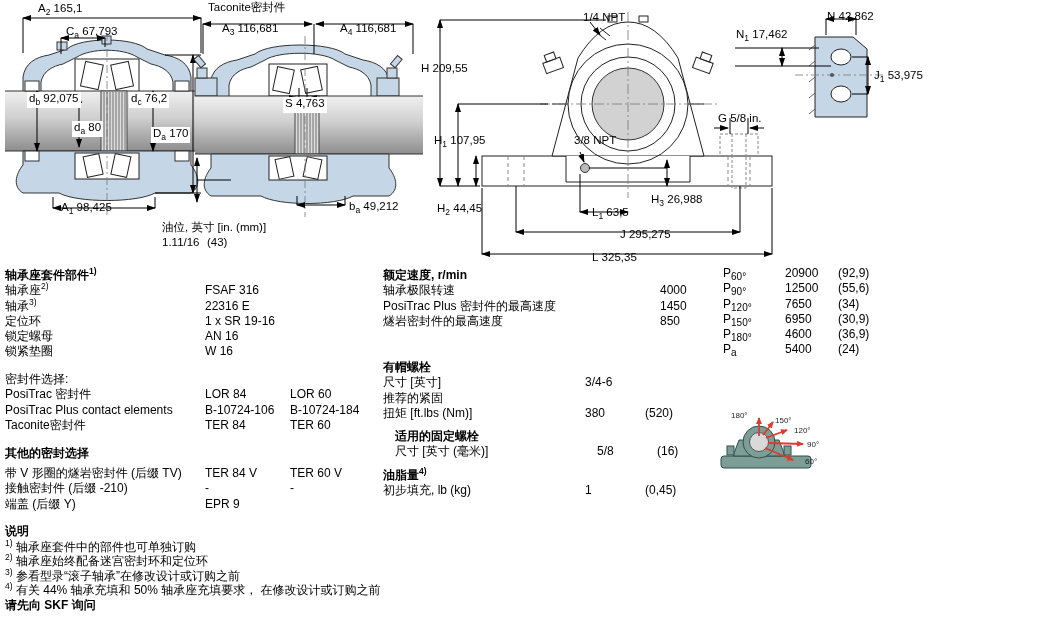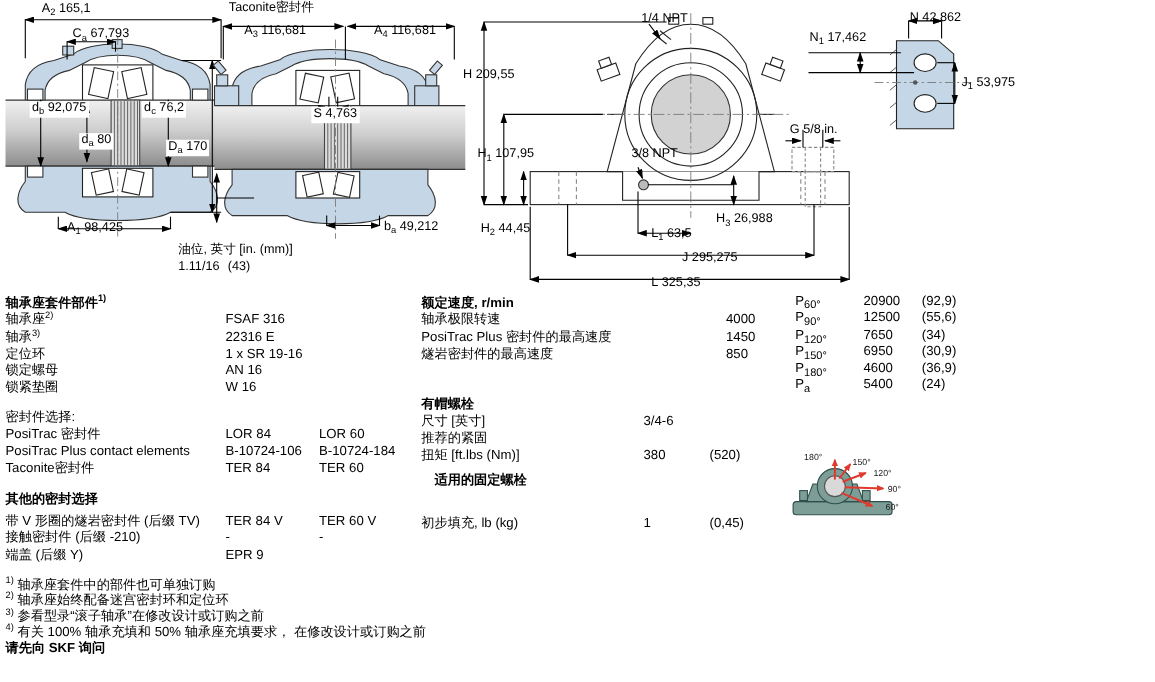--- a/index.html
+++ b/index.html
@@ -334,24 +334,27 @@
       <span class="v2" style="left:285px">-</span>
     </div>
   <div class="trow">
       <span class="lbl">端盖 (后缀 Y)</span>
       <span class="v1" style="left:200px">EPR 9</span>
       <span class="v2" style="left:285px"></span>
     </div>
 </div>
 
 <div class="sec" style="left:5px;top:524px;width:420px">
+  <div class="note-row hd" style="height:16px">
+      <span class="lbl">说明</span>
+    </div>
   <div class="note-row"><sup>1)</sup> <span>轴承座套件中的部件也可单独订购</span></div>
   <div class="note-row"><sup>2)</sup> <span>轴承座始终配备迷宫密封环和定位环</span></div>
   <div class="note-row"><sup>3)</sup> <span>参看型录“滚子轴承”在修改设计或订购之前</span></div>
-  <div class="note-row"><sup>4)</sup> <span>有关 100% 轴承充填和 50% 轴承座充填要求， 在修改设计或订购之前</span></div>
+  <div class="note-row"><sup>4)</sup> <span>有关 44% 轴承充填和 50% 轴承座充填要求， 在修改设计或订购之前</span></div>
   <div class="note-row hd"><span>请先向 SKF 询问</span></div>
 </div>
 
 <div class="sec" style="left:383px;top:268px;width:320px">
   <div class="trow hd">
       <span class="lbl">额定速度, r/min</span>
     </div>
   <div class="trow">
       <span class="lbl">轴承极限转速</span>
       <span class="v1" style="left:277px">4000</span>
@@ -381,23 +384,31 @@
       <span class="lbl">扭矩 [ft.lbs (Nm)]</span>
       <span class="v1" style="left:202px">380</span>
       <span class="v2" style="left:262px">(520)</span>
     </div>
 </div>
 
 <div class="sec" style="left:395px;top:429px;width:320px">
   <div class="trow hd">
       <span class="lbl">适用的固定螺栓</span>
     </div>
+  <div class="trow">
+      <span class="lbl">尺寸 [英寸 (毫米)]</span>
+      <span class="v1" style="left:202px">5/8</span>
+      <span class="v2" style="left:262px">(16)</span>
+    </div>
 </div>
 
 <div class="sec" style="left:383px;top:468px;width:320px">
+  <div class="trow hd">
+      <span class="lbl"><span>油脂量</span><sup>4)</sup></span>
+    </div>
   <div class="trow">
       <span class="lbl">初步填充, lb (kg)</span>
       <span class="v1" style="left:202px">1</span>
       <span class="v2" style="left:262px">(0,45)</span>
     </div>
 </div>
 
 <div class="sec" style="left:723px;top:266px;width:327px">
   <div class="trow">
       <span class="lbl"><span>P</span><sub>60°</sub></span>

